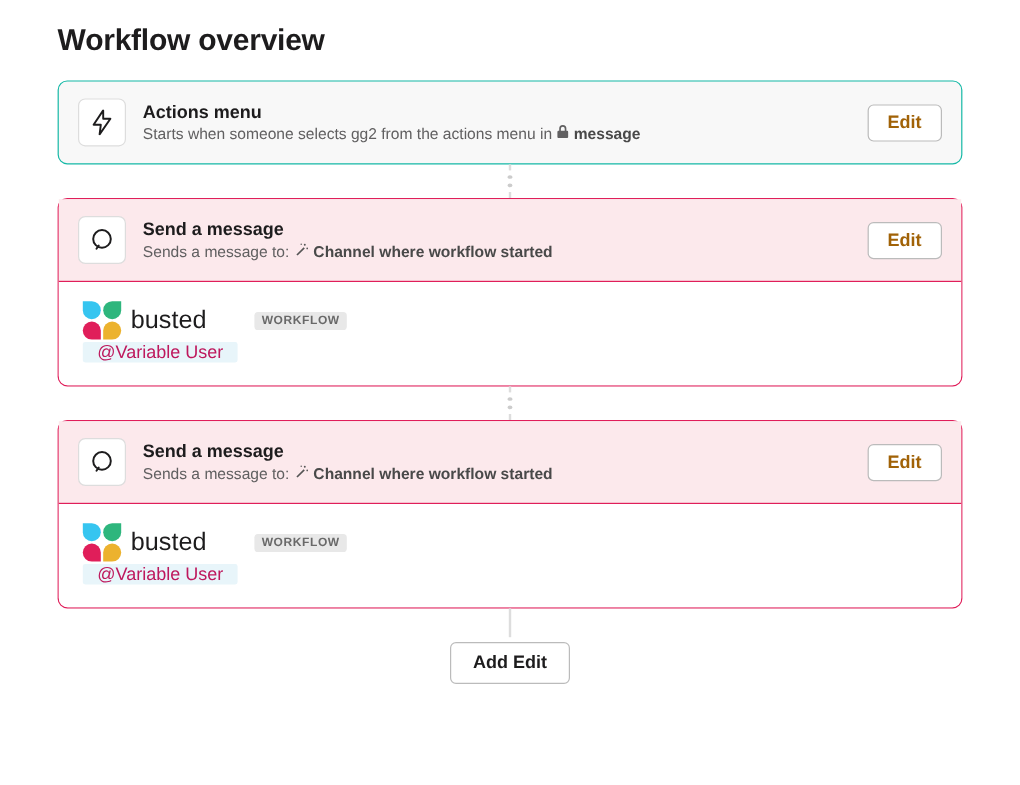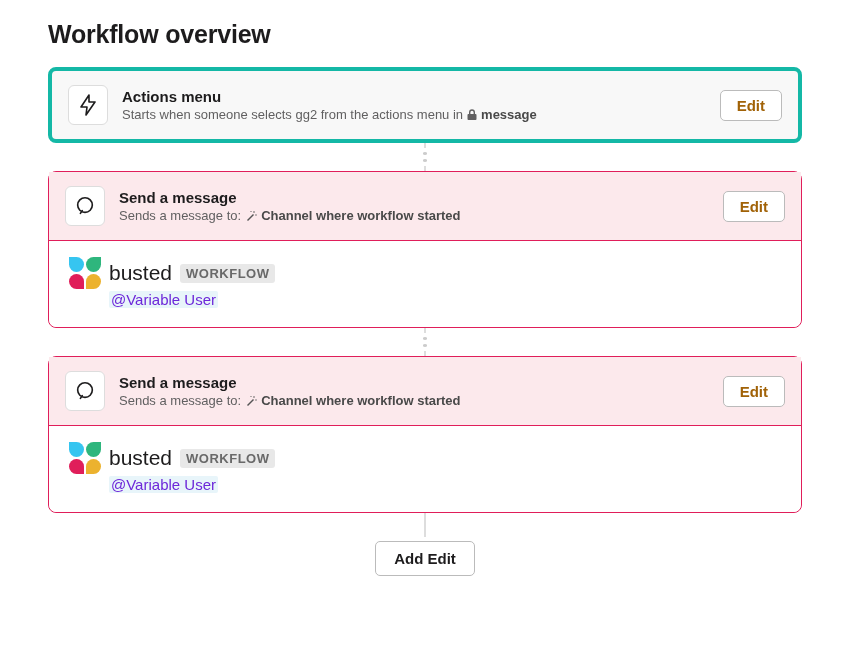--- a/index.html
+++ b/index.html
@@ -11,21 +11,21 @@
       padding: 20px 48px;
       color: #1d1c1d;
     }
     .page-title {
       font-size: 25px;
       font-weight: 900;
       margin-bottom: 18px;
       letter-spacing: -0.2px;
     }
     .step-card {
-      border: 4px solid #14b8a6;
+      border: 1px solid #14b8a6;
       border-radius: 8px;
       background: #f8f8f8;
       display: flex;
       align-items: center;
       padding: 14px 16px;
       gap: 14px;
     }
     .step-card.pink {
       background: #fce9ec;
       border: 1px solid #e01e5a;
@@ -58,21 +58,21 @@
     .step-text { flex: 1; min-width: 0; }
     .step-title {
       font-size: 15px;
       font-weight: 800;
       margin-bottom: 2px;
     }
     .step-desc {
       font-size: 13px;
       color: #616061;
       display: flex;
-      align-items: center;
+      align-items: flex-start;
       gap: 4px;
       flex-wrap: wrap;
     }
     .step-desc .bold { font-weight: 700; color: #494949; }
     .edit-btn {
       background: #fff;
       border: 1px solid #bbb;
       border-radius: 5px;
       padding: 6px 16px;
       font-size: 15px;
@@ -113,33 +113,33 @@
     }
     .app-icon span { border-radius: 50% 50% 50% 0; }
     .app-icon span:nth-child(1){ background:#36c5f0; border-radius: 0 50% 50% 50%; }
     .app-icon span:nth-child(2){ background:#2eb67d; border-radius: 50% 0 50% 50%; }
     .app-icon span:nth-child(3){ background:#e01e5a; border-radius: 50% 50% 0 50%; }
     .app-icon span:nth-child(4){ background:#ecb22e; border-radius: 50% 50% 50% 0; }
     .app-name { font-weight: 400; font-size: 21px; }
     .wf-badge {
       background: #e8e8e8;
       color: #696969;
-      font-size: 13px;
+      font-size: 10px;
       font-weight: 700;
       letter-spacing: 0.5px;
       padding: 2px 6px;
       border-radius: 3px;
+      margin-left: 32px;
     }
     .mention {
-      color: #6d28d9;
+      color: #be185d;
       background: #e8f5fa;
-      padding: 0 2px;
+      padding: 0 12px;
       border-radius: 2px;
       font-size: 15px;
-      margin-left: 40px;
       display: inline-block;
     }
     .add-step-btn {
       display: block;
       margin: 0 auto;
       background: #fff;
       border: 1px solid #bbb;
       border-radius: 5px;
       padding: 8px 18px;
       font-size: 15px;

